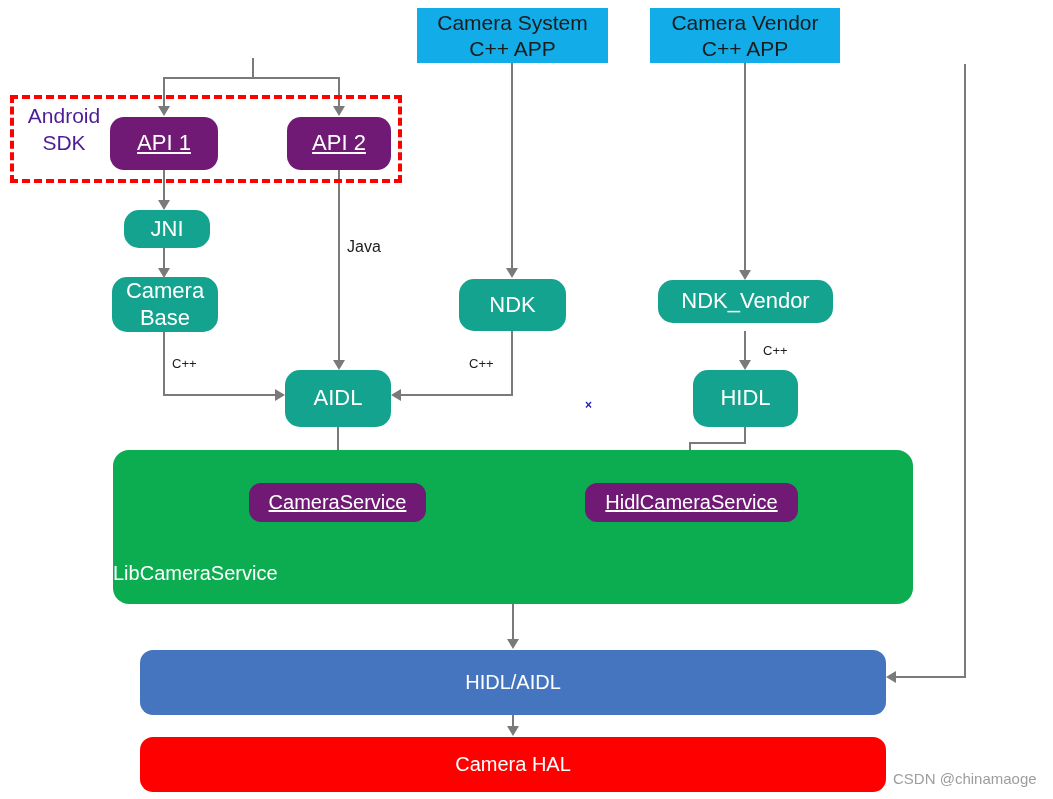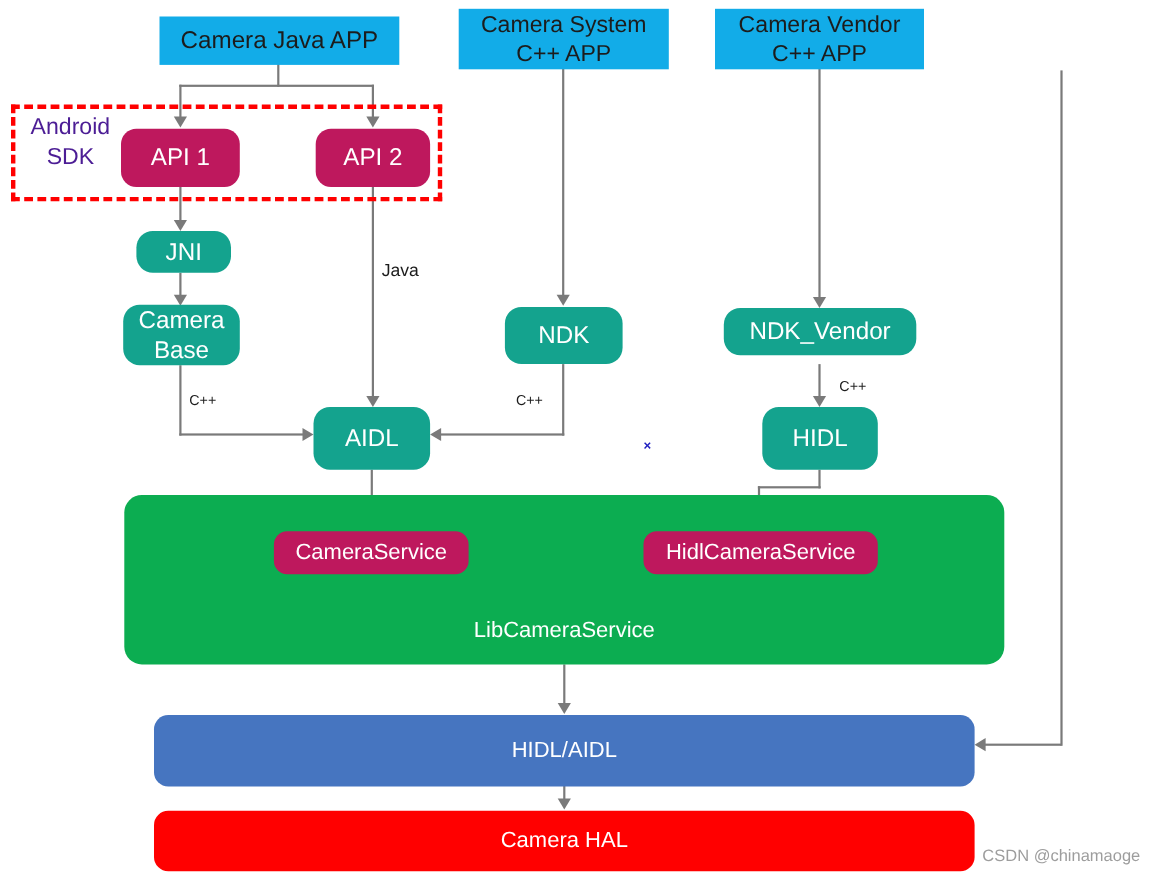--- a/index.html
+++ b/index.html
@@ -6,36 +6,36 @@
   .canvas{
     position:relative;width:1053px;height:799px;background:#ffffff;overflow:hidden;
     font-family:"Liberation Sans", sans-serif;
   }
   .node{position:absolute;display:flex;align-items:center;justify-content:center;
         text-align:center;box-sizing:border-box;}
   .lbl{white-space:pre-line;line-height:1.22;}
   .cyan{background:#12ACE8;color:#1c1c1c;font-size:21px;}
   .cyan.big{font-size:22px;}
   .teal{background:#14A38E;color:#ffffff;border-radius:15px;font-size:22px;}
-  .gold{background:#be185d;color:#ffffff;border-radius:14px;font-size:22px;}
+  .gold{background:#701a75;color:#ffffff;border-radius:14px;font-size:22px;text-decoration:underline;}
   .gold.svc{border-radius:12px;font-size:20px;}
   .green{background:#0CAD51;border-radius:16px;}
   .bluebar{background:#4675C0;color:#ffffff;border-radius:13px;font-size:20px;}
   .redbar{background:#FF0000;color:#ffffff;border-radius:13px;font-size:20px;}
   .sdkbox{position:absolute;border:4px dashed #FF0000;box-sizing:border-box;background:transparent;}
   .blacklabel{position:absolute;color:#4c1d95;}
   .line{position:absolute;background:#7A7A7A;}
   .arr-d{position:absolute;width:0;height:0;border-left:6px solid transparent;
          border-right:6px solid transparent;border-top:10px solid #7A7A7A;}
   .arr-l{position:absolute;width:0;height:0;border-top:6px solid transparent;
          border-bottom:6px solid transparent;border-right:10px solid #7A7A7A;}
   .arr-r{position:absolute;width:0;height:0;border-top:6px solid transparent;
          border-bottom:6px solid transparent;border-left:10px solid #7A7A7A;}
   .elabel{position:absolute;color:#1c1c1c;}
-  .greenlabel{position:absolute;color:#ffffff;font-size:20px;text-align:center;}
+  .greenlabel{position:absolute;color:#ffffff;font-size:20px;}
   .stray{position:absolute;color:#2020C0;font-size:12px;font-weight:bold;}
   .watermark{position:absolute;color:#9D9D9D;font-size:15px;}
 </style>
 </head>
 <body>
 
 <div class="canvas">
 
   <div class="line" style="left:252px;top:58px;width:2px;height:21px"></div>
   <div class="line" style="left:163px;top:77px;width:177px;height:2px"></div>
@@ -75,23 +75,20 @@
   <div class="arr-d" style="left:332px;top:472px"></div>
   <div class="arr-l" style="left:426px;top:497px"></div>
   <div class="arr-d" style="left:507px;top:639px"></div>
   <div class="arr-l" style="left:886px;top:671px"></div>
   <div class="arr-d" style="left:507px;top:726px"></div>
 
   <div class="sdkbox" style="left:10px;top:95px;width:392px;height:88px"></div>
   <div class="blacklabel" style="left:14px;top:102px;width:100px;font-size:21px;text-align:center;white-space:pre-line;line-height:1.3">Android
 SDK</div>
 
-  <div class="node cyan big" style="left:145px;top:15px;width:218px;height:44px">
-    <span class="lbl">Camera Java APP</span>
-  </div>
   <div class="node cyan" style="left:417px;top:8px;width:191px;height:55px">
     <span class="lbl">Camera System
 C++ APP</span>
   </div>
   <div class="node cyan" style="left:650px;top:8px;width:190px;height:55px">
     <span class="lbl">Camera Vendor
 C++ APP</span>
   </div>
 
   <div class="node gold" style="left:110px;top:117px;width:108px;height:53px">

